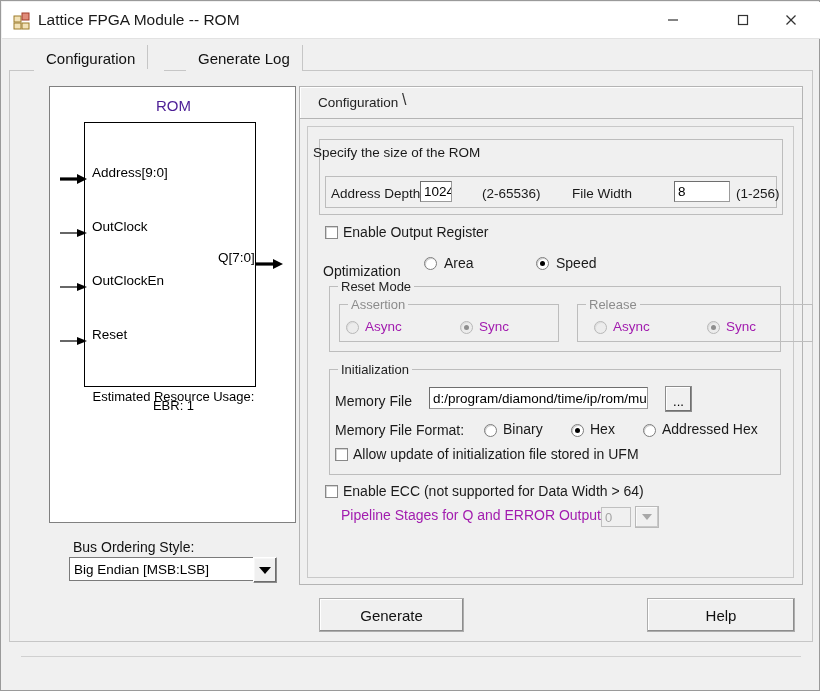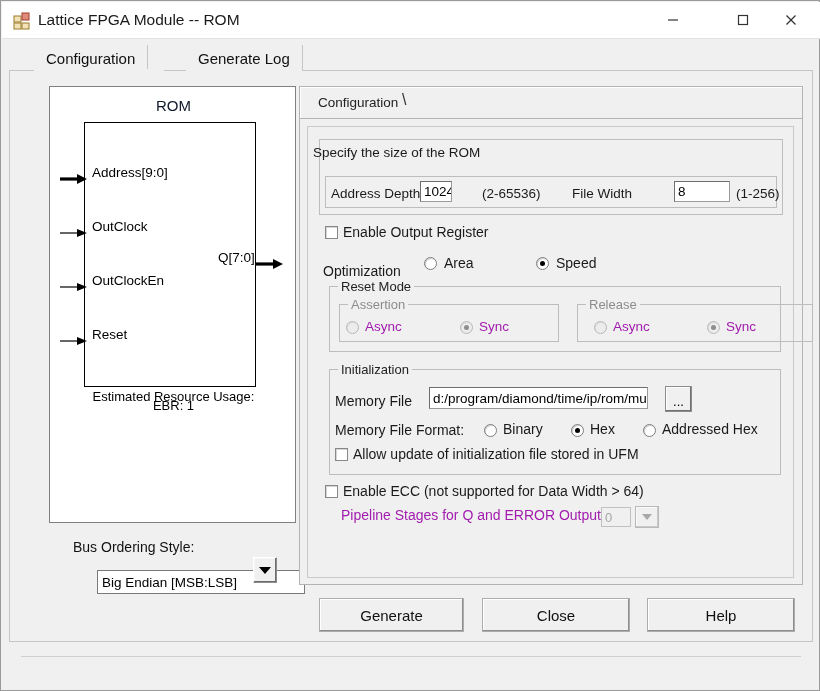--- a/index.html
+++ b/index.html
@@ -76,21 +76,21 @@
   
   .diagram-panel {
     position: absolute; left: 48px; top: 85px;
     width: 247px; height: 437px;
     background: #ffffff;
     border: 1px solid #808080;
   }
   .diagram-title {
     position: absolute; left: 0; top: 10px; width: 247px;
     text-align: center;
-    font-size: 15px; color: #0f172a;
+    font-size: 15px; color: #4c1d95;
   }
   .sym-box {
     position: absolute; left: 34px; top: 35px;
     width: 172px; height: 265px;
     border: 1px solid #000;
     background: #ffffff;
   }
   .pin-label {
     position: absolute;
     font-size: 13.5px; color: #000;
@@ -102,25 +102,25 @@
     text-align: center;
     font-size: 13px; color: #000;
     white-space: nowrap;
   }
 
   .bus-label {
     position: absolute; left: 72px; top: 538px;
     font-size: 14px; color: #111;
   }
   .combo {
-    position: absolute; left: 68px; top: 569px;
+    position: absolute; left: 68px; top: 556px;
     width: 208px; height: 24px;
     background: #ffffff;
     border: 1px solid #7a7a7a;
-    display: flex; align-items: center; margin-left: 28px;
+    display: flex; align-items: center;
   }
   .combo-text {
     padding-left: 4px;
     font-size: 13.5px; color: #000;
     white-space: nowrap;
   }
   .combo-btn {
     position: absolute; left: 252px; top: 556px;
     width: 24px; height: 26px;
     background: #f0f0f0;
@@ -462,21 +462,18 @@
   <div class="spin-field">
     <span>0</span>
   </div>
   <div class="spin-btn">
     <div class="caret-down-dim"></div>
   </div>
 
   <div class="btn" id="btn-generate">
     <span>Generate</span>
   </div>
-  <div class="btn" id="btn-close-b">
-    <span>Close</span>
-  </div>
   <div class="btn" id="btn-help">
     <span>Help</span>
   </div>
 
   <div class="bottom-sep"></div>
 </div>
 
 </body></html>

